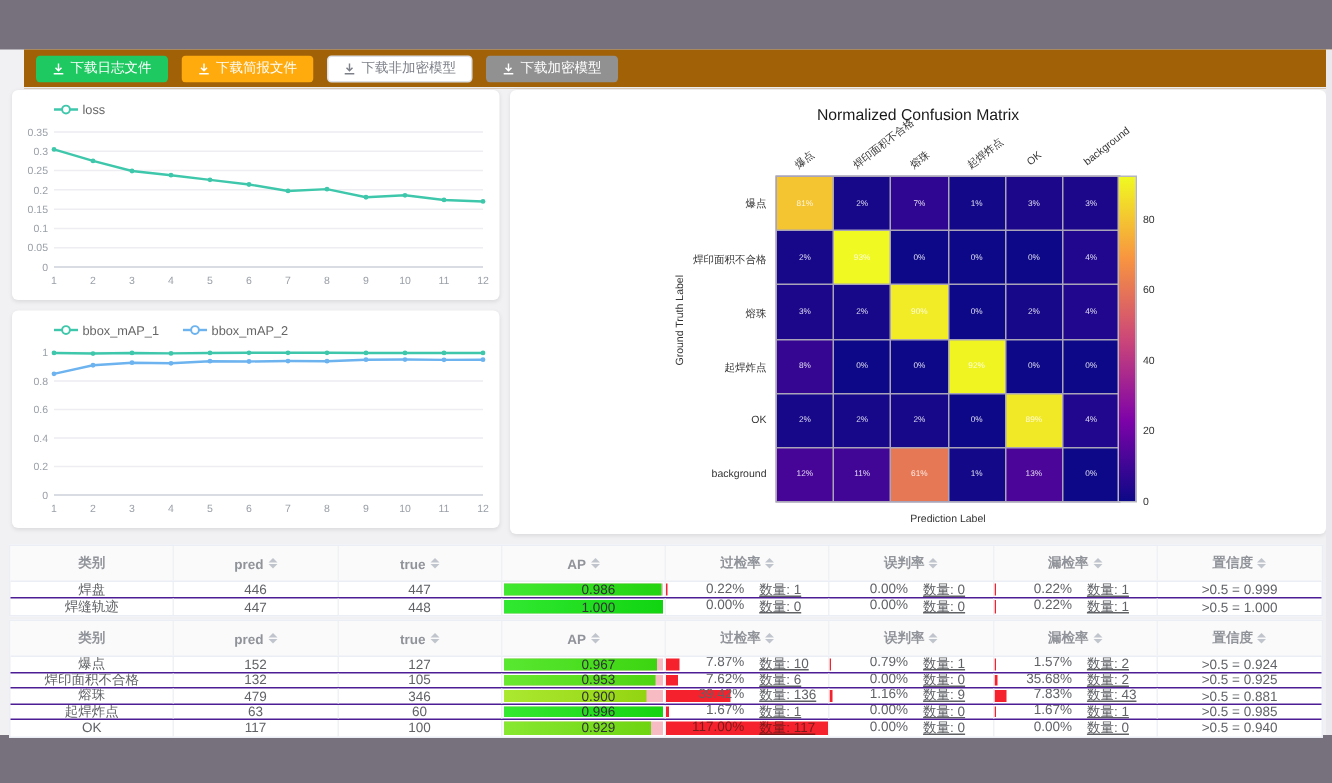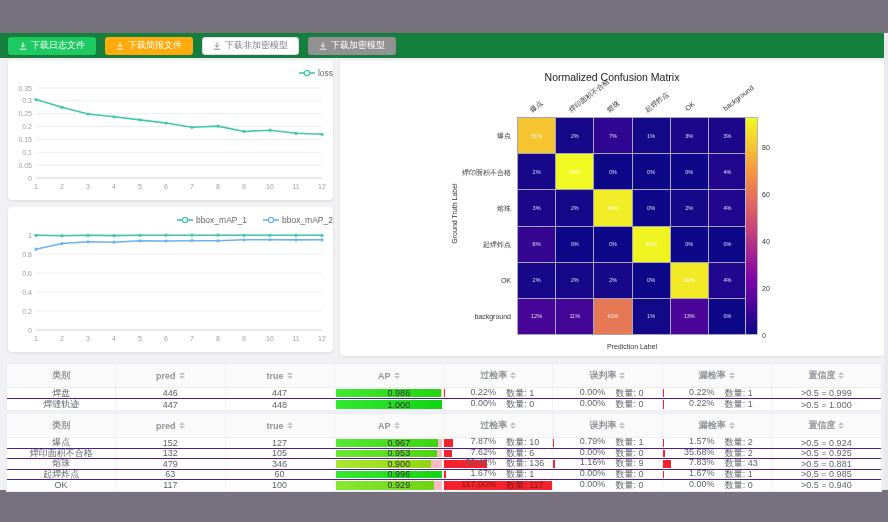--- a/index.html
+++ b/index.html
@@ -3,36 +3,36 @@
 <meta charset="utf-8">
 <style>
   * { margin:0; padding:0; box-sizing:border-box; }
   html,body { background:#77717d; }
   .frame { position:relative; width:888px; height:522px; background:#77717d; overflow:hidden;
            font-family:"Liberation Sans","DejaVu Sans",sans-serif; }
   .content { position:absolute; top:33px; left:0; width:888px; height:457px; background:#f1f1f4; }
   .scroll-strip { position:absolute; right:0; top:0; width:4px; height:100%; background:#e9e9ee; }
 
   
-  .btnbar { position:absolute; top:0; left:0; right:0; height:26px; background:#15803d;
+  .btnbar { position:absolute; top:0; left:16px; right:0; height:26px; background:#a16207;
             border-bottom:1px solid #ededf0; display:flex; align-items:center; gap:9px; padding:0 8px; }
   .btn { height:18px; display:flex; align-items:center; gap:4px; padding:0 10px; border-radius:3px;
          font-size:9px; cursor:pointer; border:1px solid transparent; white-space:nowrap; }
   .btn-green  { background:#1dc960; color:#fff; }
   .btn-orange { background:#ffaa0d; color:#fff; }
   .btn-white  { background:#fff; color:#7d8088; border-color:#dcdfe6; }
   .btn-gray   { background:#919191; color:#fff;align-items:center; }
 
   
   .card { position:absolute; background:#fff; border-radius:4px; box-shadow:0 1px 3px rgba(0,0,0,.09); }
   #loss-card  { left:8px; top:27px;  width:325px; height:140px; }
   #map-card   { left:8px; top:174px; width:325px; height:145px; }
   #matrix-card{ left:340px; top:27px; width:544px; height:296px; }
 
-  .legend-row { height:22px; display:flex; align-items:center; justify-content:flex-end; gap:16px; padding-top:4px;padding-left:28px; }
+  .legend-row { height:22px; display:flex; align-items:center; justify-content:flex-start; gap:16px; padding-top:4px;padding-left:28px; }
   .legend-item { display:flex; align-items:center; gap:3px; font-size:8.5px; color:#666; cursor:pointer; }
   .chart-svg { display:block; width:321px; margin:0 2px; }
 
   
   .cm-title { position:absolute; top:11px; left:0; width:100%; text-align:center;
               font-size:10.5px; font-weight:normal; color:#1a1a1a; }
   .cm-grid { position:absolute; left:177px; top:57px; width:230px; height:218px;
              display:grid; grid-template-columns:repeat(6,1fr); grid-template-rows:repeat(6,1fr);
              gap:1px; background:#aaa4b8; border:1px solid #aaa4b8; }
   .cm-cell { display:flex; align-items:center; justify-content:center;
@@ -64,21 +64,21 @@
   .caret-stack { display:inline-flex; flex-direction:column; margin-left:3px; line-height:0; }
   .caret-up, .caret-dn { width:0; height:0; border-left:3px solid transparent; border-right:3px solid transparent; }
   .caret-up { border-bottom:3.5px solid #c0c4cc; margin-bottom:1.5px; }
   .caret-dn { border-top:3.5px solid #c0c4cc; }
   .ap-track { position:absolute; left:1px; right:1px; top:1px; bottom:1px; background:#f7bcc3; }
   .ap-bar { position:absolute; left:0; top:0; bottom:0; }
   .ap-text { position:relative; z-index:2; color:#303133;padding-left:20px; }
   .pct-bar { position:absolute; left:0; top:1px; bottom:1px; background:#f5222d; z-index:1; }
   .pair { position:relative; z-index:2; display:flex; gap:10px; width:100%; justify-content:center;margin-left:14px; }
   .pair .pct { width:40px; text-align:right; }
-  .pair .cnt { width:48px; text-align:left; }
+  .pair .cnt { width:48px; text-align:left;text-decoration:underline; }
 </style>
 </head>
 <body>
 
 <div class="frame">
   <div class="content">
     <div class="btnbar">
         <div class="btn btn-green">
           <svg width="8" height="8" viewBox="0 0 10 10">
             <path d="M5 0.5 V6 M2.5 4 L5 6.5 L7.5 4 M1 9 H9" stroke="currentColor" stroke-width="1.2" fill="none"></path>

